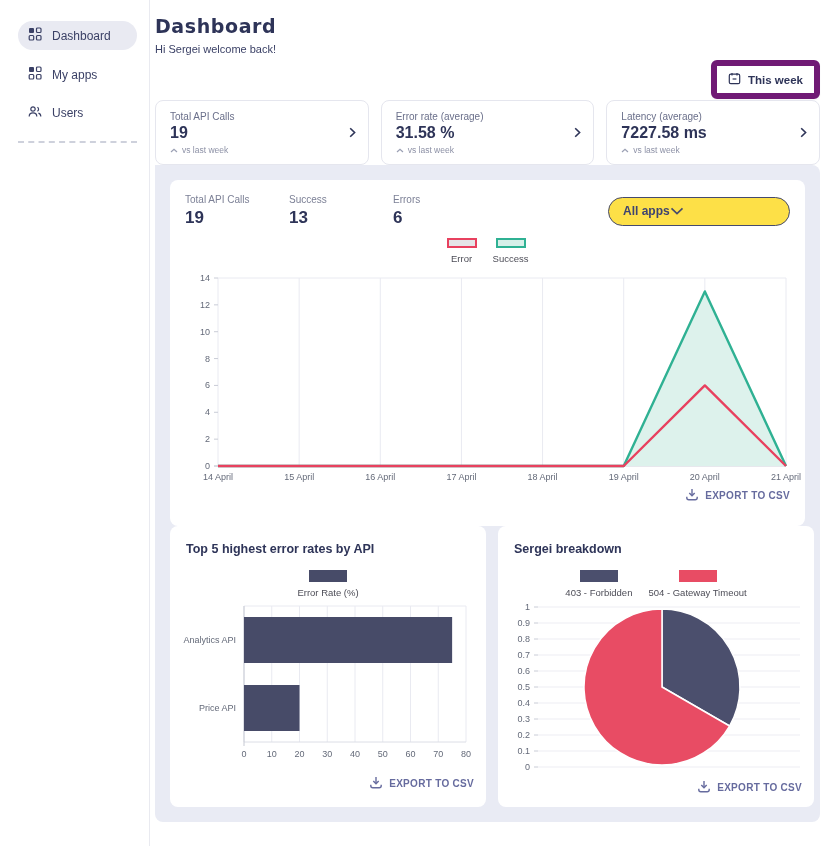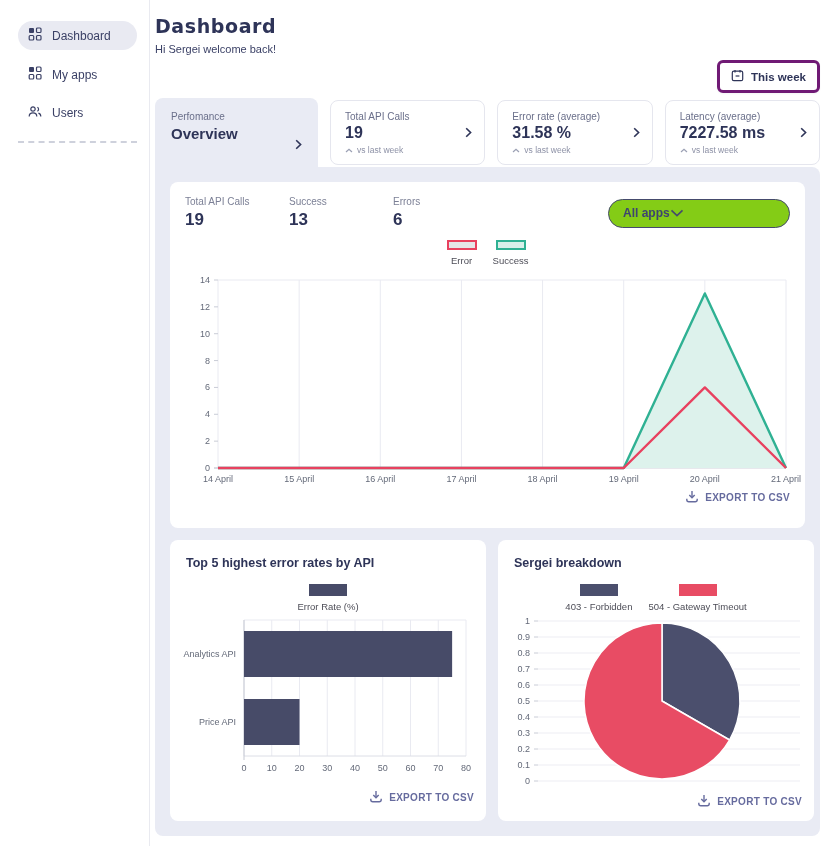--- a/index.html
+++ b/index.html
@@ -9,21 +9,21 @@
   .sidebar { position:absolute; left:0; top:0; width:150px; height:846px; border-right:1px solid #e9eaf0; padding-top:21px; background:#fff; }
   .side-item { display:flex; align-items:center; gap:10px; margin:0 12px 10px 18px; padding:6px 10px; border-radius:16px; font-size:12px; color:#3b4166; cursor:pointer; }
   .side-item.active { background:#e9eaf2; }
   .side-item svg { flex:0 0 auto; }
   .side-divider { border-top:2px dashed #ced1dc; margin:14px 12px 16px 18px; }
 
   
   .main { position:absolute; left:155px; top:0; width:665px; }
   .page-title { margin-top:15px; font-size:19px; font-weight:700; letter-spacing:0.6px; color:#2e3458; font-family:"DejaVu Sans", sans-serif; }
   .page-subtitle { margin-top:6px; font-size:11px; color:#3b4166; }
-  .this-week { position:absolute; top:60px; right:0; display:flex; align-items:center; gap:7px; background:#fff; border:3px solid #701a75; border-radius:6px; padding:6px 11px; font-size:11.5px; font-weight:700; color:#2e3458; cursor:pointer; box-shadow:0 1px 2px rgba(46,52,88,0.05); }
+  .this-week { position:absolute; top:60px; right:0; display:flex; align-items:center; gap:7px; background:#fff; border:6px solid #701a75; border-radius:6px; padding:6px 11px; font-size:11.5px; font-weight:700; color:#2e3458; cursor:pointer; box-shadow:0 1px 2px rgba(46,52,88,0.05); }
 
   
   .tabs-row { margin-top:43px; display:flex; gap:12px; align-items:flex-start; }
   .tab-active { width:163px; height:69px; background:#e9ebf4; border-radius:8px 8px 0 0; padding:13px 14px 0 16px; position:relative; cursor:pointer; }
   .tab-kicker { font-size:10px; color:#6a6f8a; }
   .tab-label { font-size:15px; font-weight:700; color:#2e3458; margin-top:3px; }
   .stat-card { flex:1; height:65px; margin-top:2px; background:#fff; border:1px solid #e5e6ee; border-radius:8px; padding:10px 12px 0 14px; position:relative; cursor:pointer; }
   .stat-label { font-size:10px; color:#6a6f8a; }
   .stat-value { font-size:16px; font-weight:700; color:#2e3458; margin-top:2px; }
   .stat-compare { display:flex; align-items:center; gap:4px; font-size:8.5px; color:#8d91a6; margin-top:3px; }
@@ -32,37 +32,37 @@
 
   
   .panel { background:#e9ebf4; border-radius:0 8px 8px 8px; padding:15px; }
   .card { background:#fff; border-radius:8px; }
   .chart-card { padding:14px 15px 10px 15px; height:346px; }
 
   .stats-row { display:flex; align-items:center; }
   .stat-block { width:104px; }
   .stat-block .lbl { font-size:10px; color:#7c8096; }
   .stat-block .val { font-size:17px; font-weight:700; color:#2e3458; margin-top:3px; }
-  .apps-select { margin-left:auto; width:182px; height:29px; border:1.5px solid #454a6d; border-radius:15px; display:flex; align-items:center; padding:0 14px; font-size:12px; font-weight:600; color:#3e4470; cursor:pointer; background:#84cc16; }
+  .apps-select { margin-left:auto; width:182px; height:29px; border:1.5px solid #454a6d; border-radius:15px; display:flex; align-items:center; padding:0 14px; font-size:12px; font-weight:600; color:#3e4470; cursor:pointer; background:#fde047; }
   .apps-select svg { margin-left:auto; }
 
   .legend-row { display:flex; justify-content:center; align-items:center; gap:16px; margin-top:10px; font-size:9.5px; color:#4d4d57; }
   .legend-item { display:flex; align-items:center; gap:5px; cursor:pointer;flex-direction:column; }
   .swatch { width:30px; height:10px; }
   .swatch.solid { width:38px; height:12px; }
 
   svg.chart { overflow:visible; display:block; }
   .line-svg { width:604px; height:214px; margin-top:4px; }
   .bar-svg { width:292px; height:170px; margin:2px auto 0; }
   .pie-svg { width:292px; height:172px; margin:4px auto 0; }
   .tick { font-size:9px; fill:#646a79; font-family:"Liberation Sans", sans-serif; }
 
   .export-row { display:flex; justify-content:flex-end; align-items:center; gap:6px; font-size:10px; font-weight:700; letter-spacing:0.3px; color:#666b9e; cursor:pointer; margin-top:6px; }
 
-  .bottom-row { display:flex; gap:12px; margin-top:12px; }
+  .bottom-row { display:flex; gap:12px; }
   .bottom-card { flex:1; height:281px; padding:14px 12px 10px 12px; }
   .card-title { font-size:12.5px; font-weight:700; color:#2e3458; margin:2px 0 14px 4px; }
   .bottom-card .legend-row { margin-top:0; margin-bottom:2px; }
 </style>
 </head>
 <body>
 
 <aside class="sidebar">
   <div class="side-item active">
     <span><svg width="14" height="14" viewBox="0 0 14 14">
@@ -101,27 +101,20 @@
   <button class="this-week">
     <span><svg width="13" height="13" viewBox="0 0 13 13" fill="none" stroke="#2e3458" stroke-width="1.2">
           <rect x="1.3" y="2.2" width="10.4" height="9.5" rx="1.5"></rect>
           <path d="M4 1v2.4M9 1v2.4"></path>
           <path d="M4.6 7h3.8"></path>
         </svg></span>
     <span>This week</span>
   </button>
 
   <div class="tabs-row">
-    <div class="tab-active">
-      <div class="tab-kicker">Perfomance</div>
-      <div class="tab-label">Overview</div>
-      <span class="chev-right"><svg width="7" height="11" viewBox="0 0 7 11" fill="none" stroke="#2e3458" stroke-width="1.6">
-            <path d="M1.2 1.2 5.6 5.5 1.2 9.8"></path>
-          </svg></span>
-    </div>
 
     <div class="stat-card">
       <div class="stat-label">Total API Calls</div>
       <div class="stat-value">19</div>
       <div class="stat-compare">
         <span><svg width="8" height="5" viewBox="0 0 8 5" fill="none" stroke="#9ba0b4" stroke-width="1.2">
               <path d="M1 4l3-2.8L7 4"></path>
             </svg></span>
         <span>vs last week</span>
       </div>

